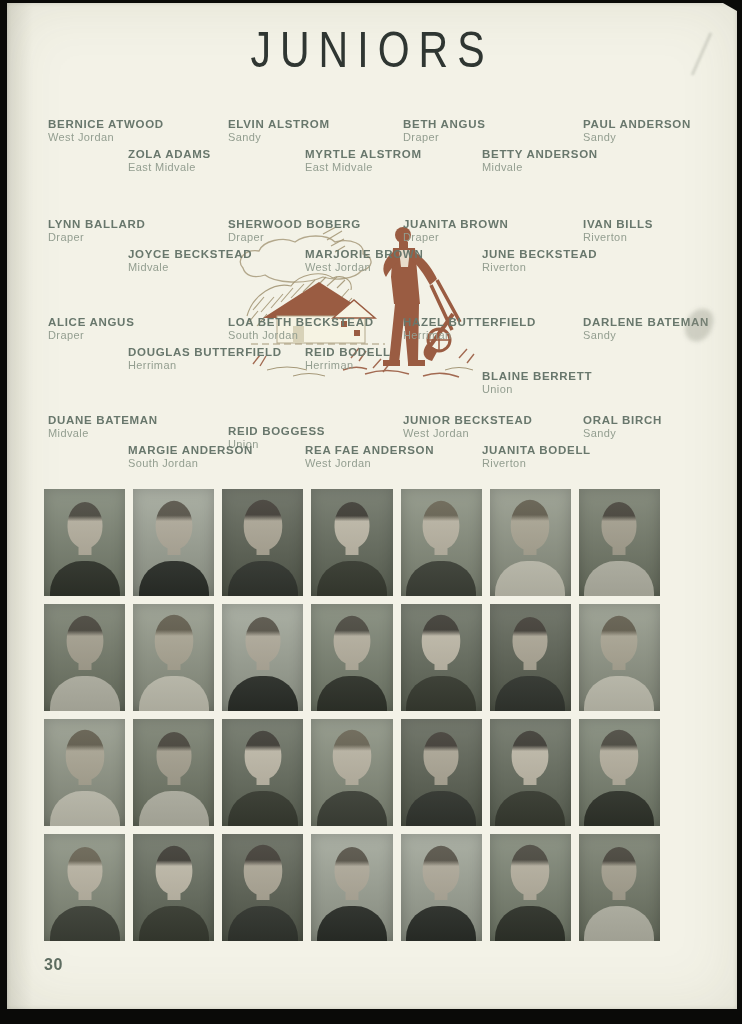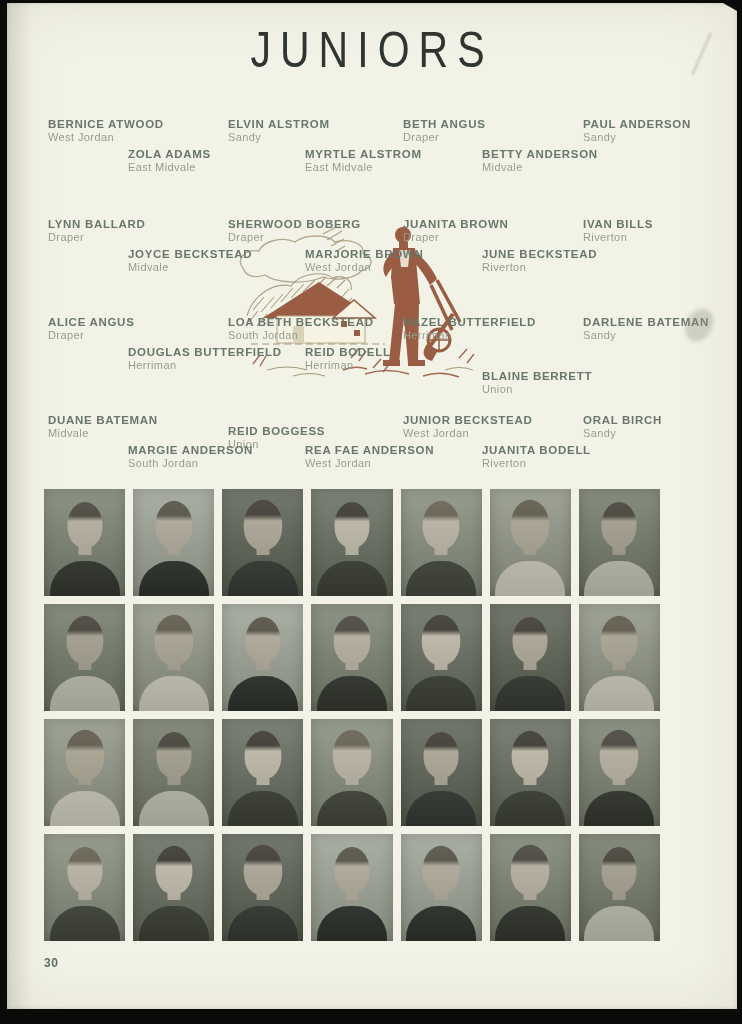--- a/index.html
+++ b/index.html
@@ -24,21 +24,21 @@
         display:grid;grid-template-columns:repeat(7,1fr);grid-template-rows:repeat(4,1fr);
         column-gap:8px;row-gap:8px;}
   .photo{position:relative;overflow:hidden;box-shadow:inset 0 0 14px rgba(0,0,0,.25);}
   .ph-head{position:absolute;left:50%;top:13px;width:35px;height:46px;transform:translateX(-50%);
            border-radius:50% 50% 46% 46%;}
   .ph-neck{position:absolute;top:52px;left:50%;transform:translateX(-50%);width:13px;height:14px;}
   .ph-sh{position:absolute;bottom:-7px;left:50%;transform:translateX(-50%);width:70px;height:42px;
          border-radius:32px 32px 0 0;}
   .ph-vig{position:absolute;inset:0;background:linear-gradient(rgba(255,255,255,.16),rgba(0,0,0,.14));}
   
-  .pagenum{position:absolute;left:37px;top:953px;font-size:12px;font-weight:700;color:#5d6c60;letter-spacing:.5px;}
+  .pagenum{position:absolute;left:37px;top:953px;font-size:16px;font-weight:700;color:#5d6c60;letter-spacing:.5px;}
   
   .smudge{position:absolute;left:679px;top:305px;width:26px;height:34px;border-radius:60% 40% 55% 45%;
           background:rgba(140,142,128,.35);filter:blur(2px);transform:rotate(18deg);}
   .streak{position:absolute;left:693px;top:28px;width:3px;height:46px;background:rgba(120,122,110,.25);
           filter:blur(1px);transform:rotate(24deg);}
   .gutter-shade{position:absolute;left:0;top:0;width:26px;height:100%;
           background:linear-gradient(90deg,rgba(60,60,40,.12),rgba(60,60,40,0));}
 </style>
 </head>
 <body>

